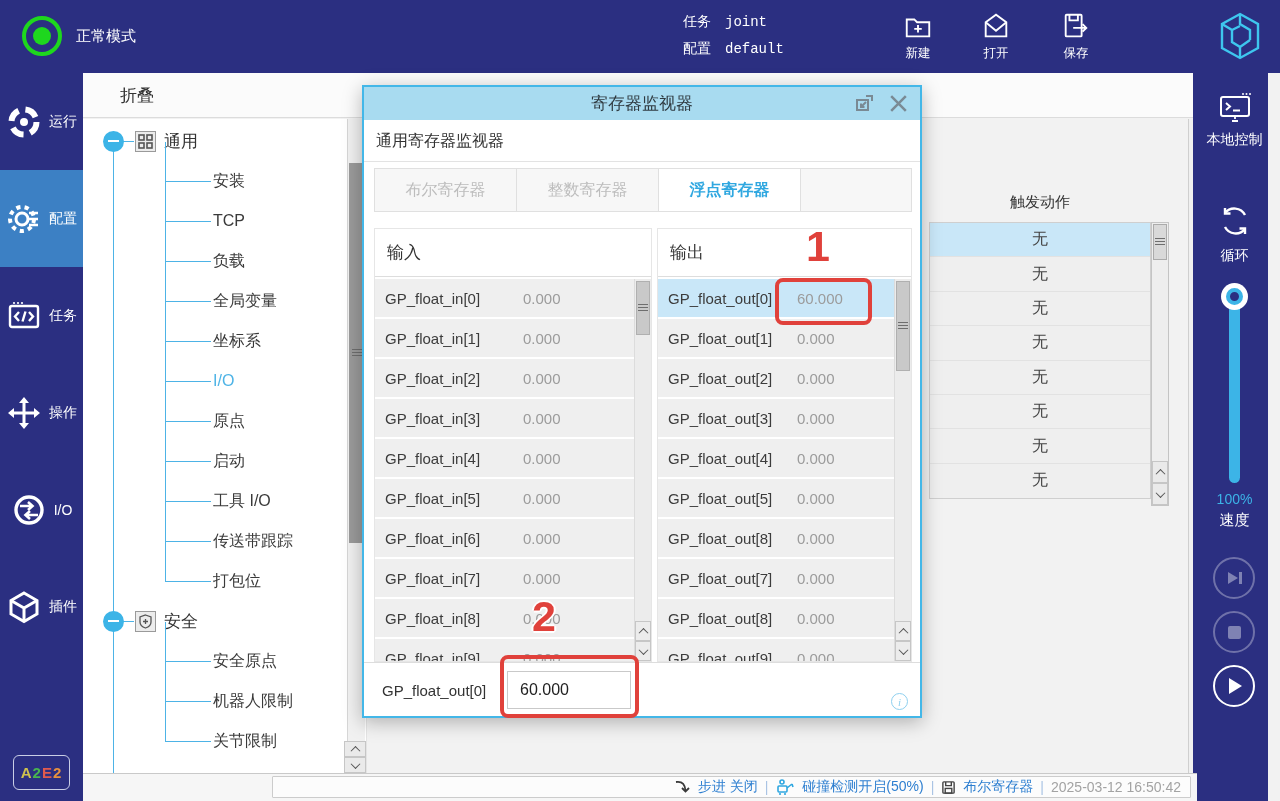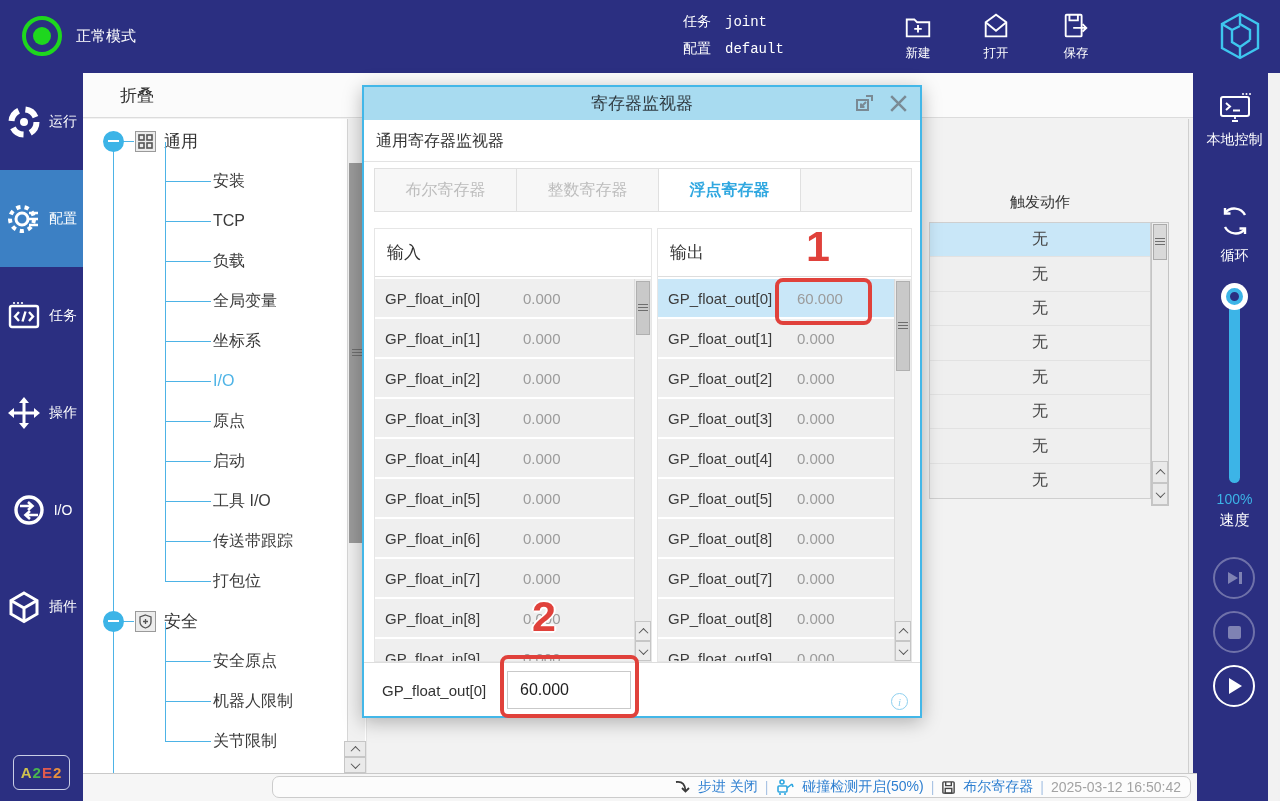--- a/index.html
+++ b/index.html
@@ -89,21 +89,21 @@
   .trow{height:34.4px;display:flex;align-items:center;justify-content:center;font-size:16px;color:#444;
         background:#efefef;border-bottom:1px solid #e2e2e2;cursor:pointer;}
   .trow:last-child{border-bottom:none;}
   .trow.hl{background:#c9e7f8;}
   .trig-sb{position:absolute;left:1068px;top:149px;width:18px;height:284px;background:#eeeeee;border:1px solid #c4c4c4;}
   .trig-sb .thumb{position:absolute;left:1px;right:1px;top:1px;height:36px;background:#d9d9d9;border:1px solid #ababab;display:grid;place-items:center;}
   .trig-btns{position:absolute;left:0;right:0;bottom:0;}
 
   
   .statusbar{position:absolute;left:0;right:0;bottom:0;height:28px;background:#f6f6f6;border-top:1px solid #c9c9c9;z-index:6;}
-  .statusbox{position:absolute;left:189px;right:6px;top:2px;bottom:3px;border:1px solid #ccc;border-radius:7px;
+  .statusbox{position:absolute;left:189px;right:6px;top:2px;bottom:3px;border:1px solid #ccc;border-radius:1px;
              background:#fcfcfc;display:flex;align-items:center;justify-content:flex-end;gap:7px;
              padding-right:9px;font-size:14px;padding-left:20px;}
   .st-blue{color:#2e7fd0;}
   .st-sep{color:#aac4e4;font-size:14px;}
   .st-time{color:#a3a3a3;}
 
   
   .modal{position:absolute;left:362px;top:85px;width:560px;height:633px;background:#fff;
          border:2px solid #43b7e8;box-shadow:0 4px 18px rgba(0,0,0,.28);z-index:20;}
   .mtitle{position:absolute;left:0;top:0;right:0;height:33px;background:#a8dbf0;

